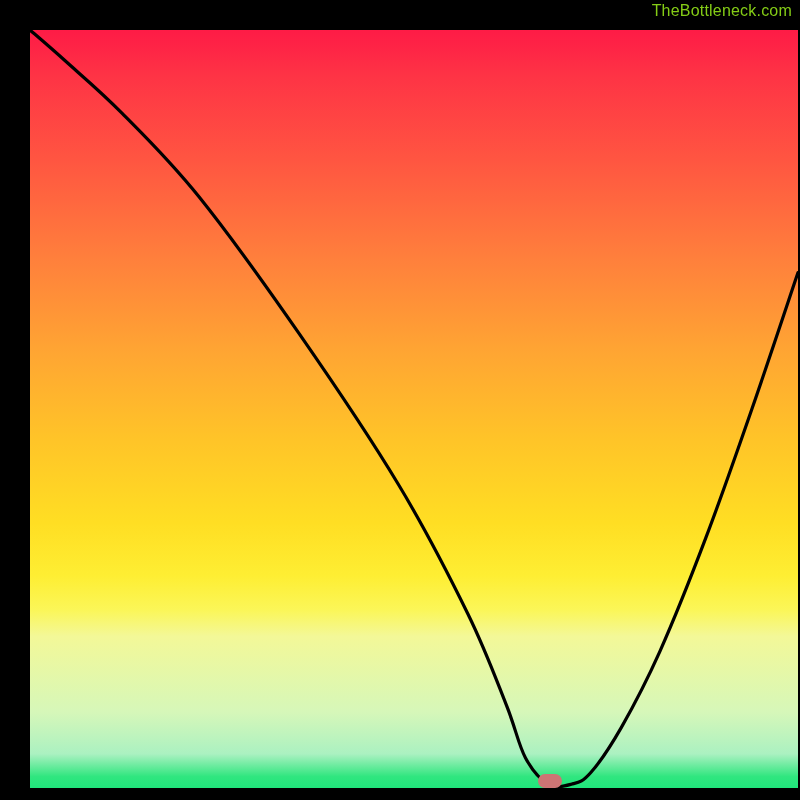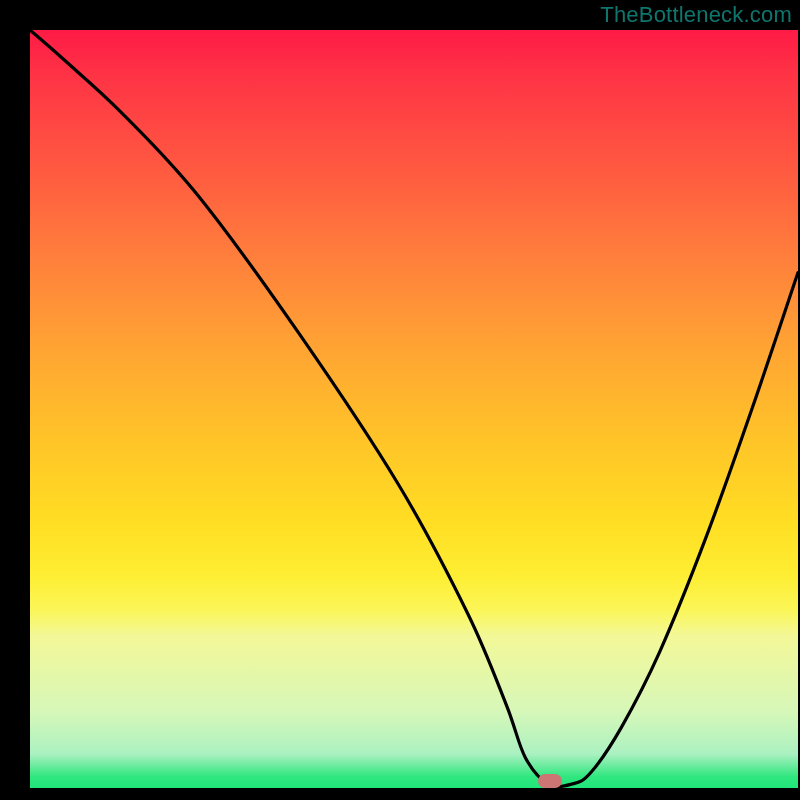--- a/index.html
+++ b/index.html
@@ -14,22 +14,22 @@
   .frame {
     position: relative;
     width: 800px;
     height: 800px;
     background: #000;
   }
   .watermark {
     position: absolute;
     top: 2px;
     right: 8px;
-    color: #0f766e;
-    font-size: 22px;
+    color: #84cc16;
+    font-size: 16px;
     font-weight: 500;
     letter-spacing: 0.2px;
     z-index: 50;
   }
   .plot-area {
     
     position: absolute;
     left: 30px;
     top: 30px;
     

